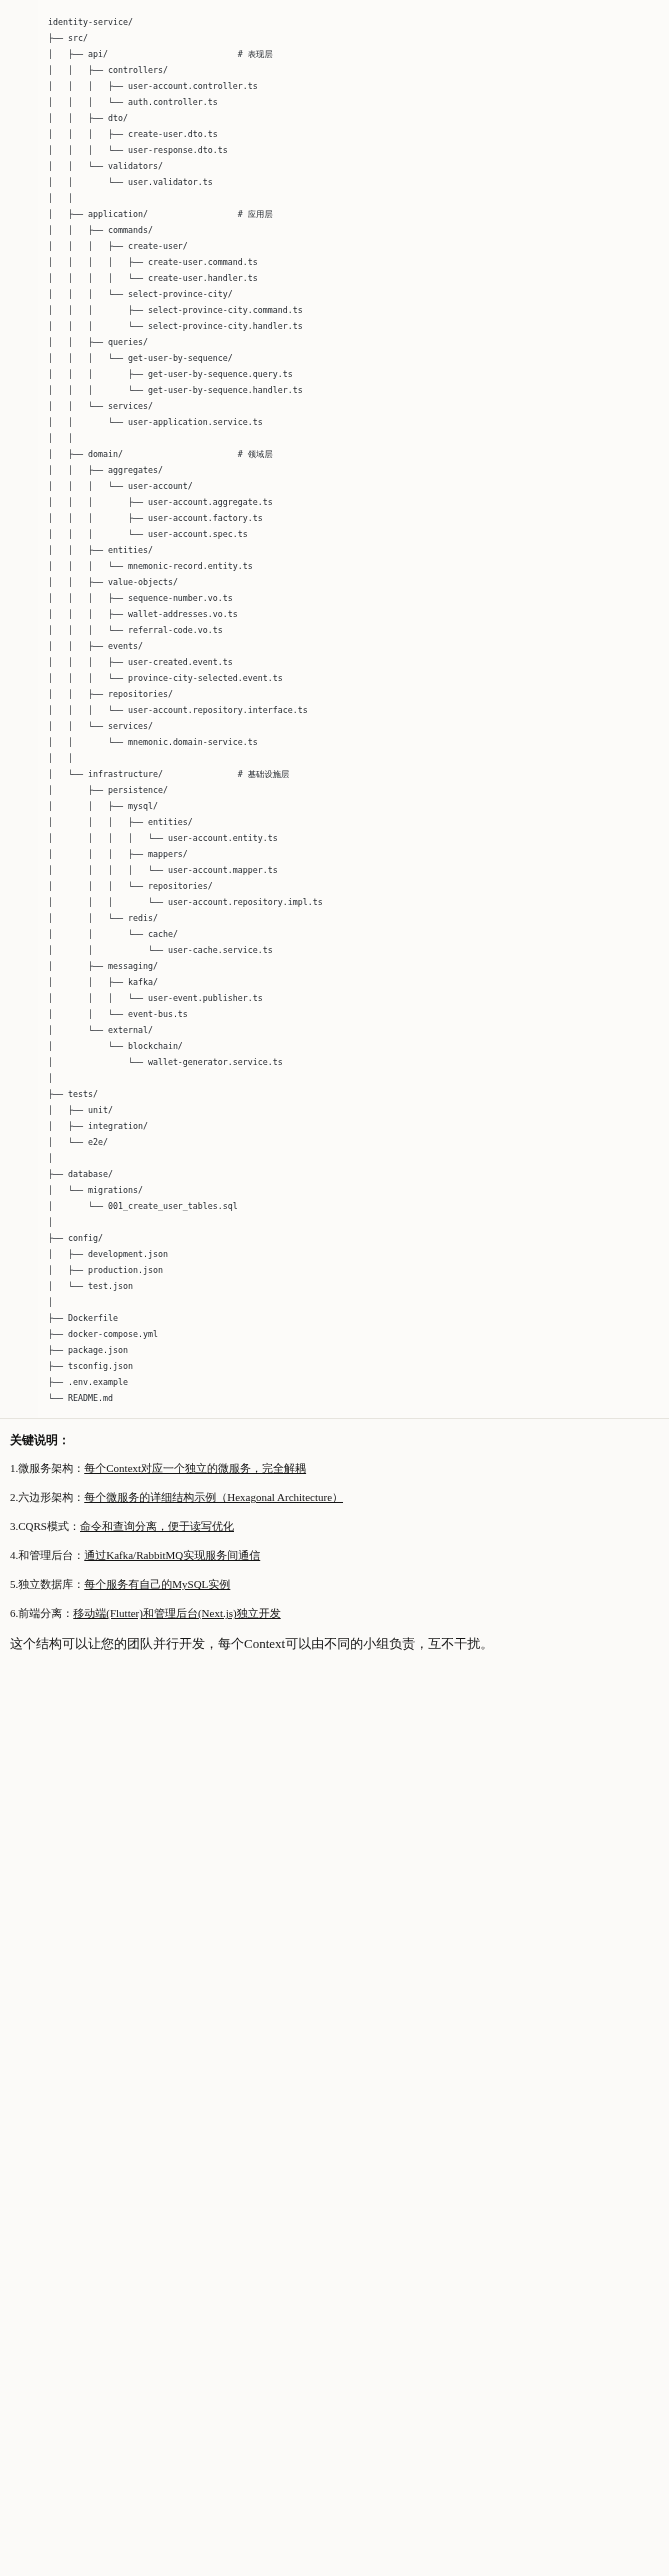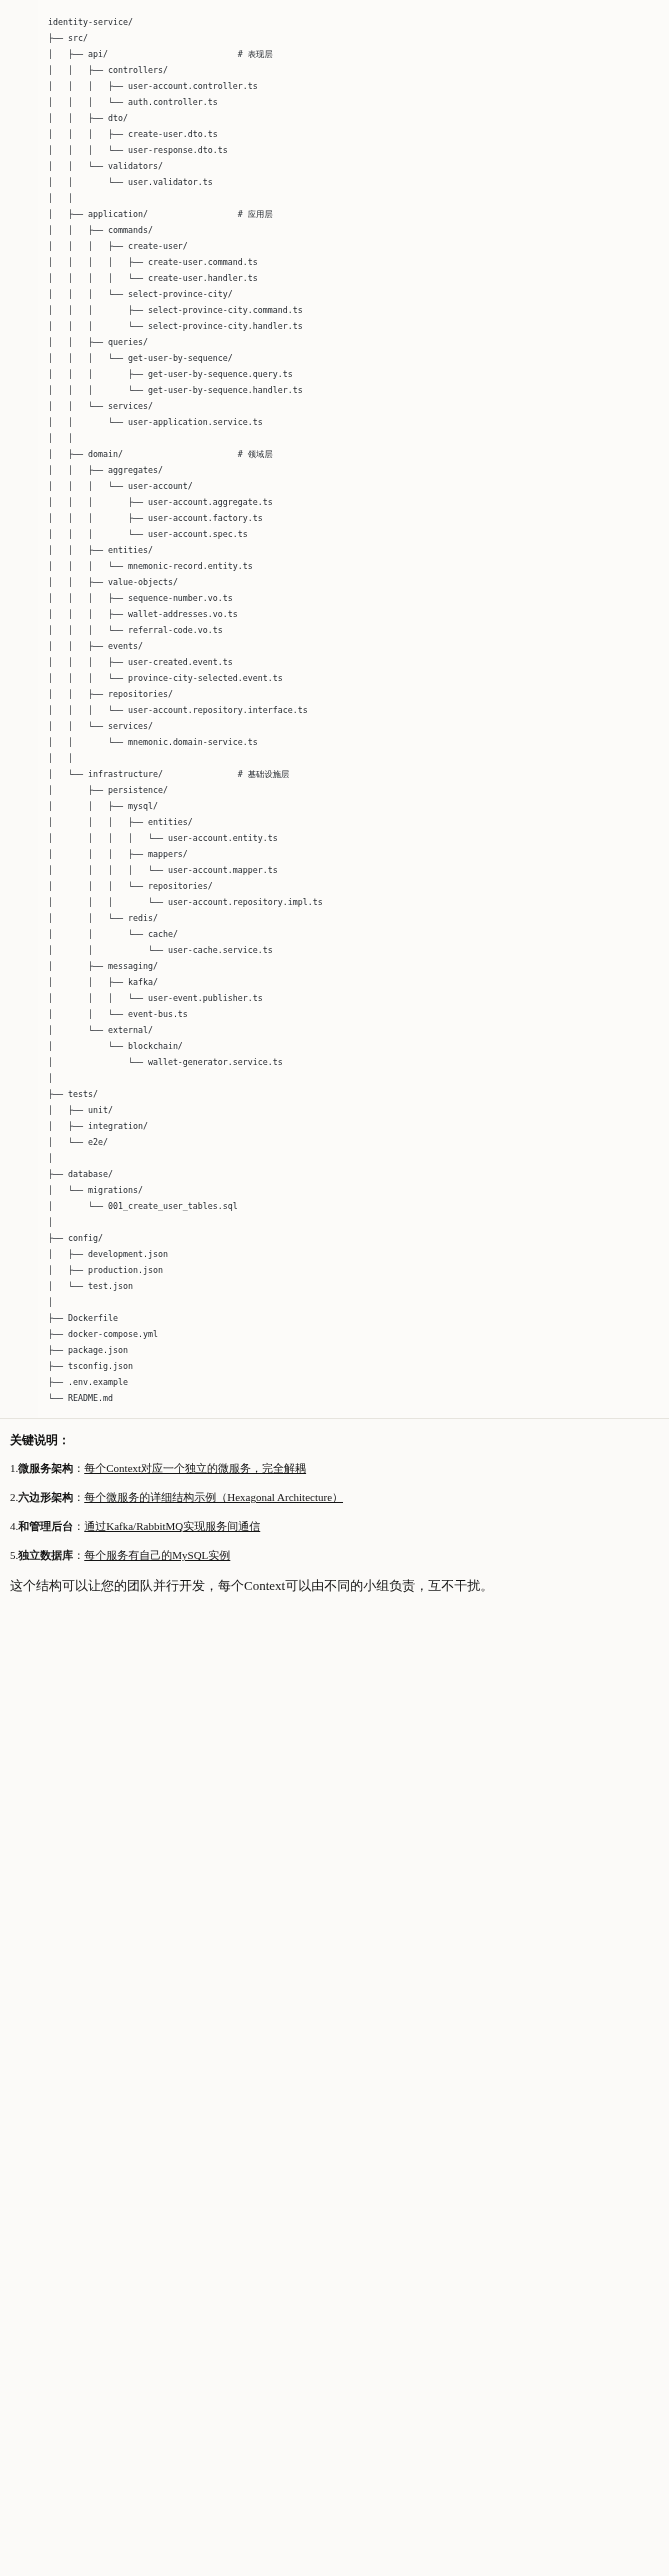--- a/index.html
+++ b/index.html
@@ -76,21 +76,21 @@
     font-size: 11px;
     line-height: 1.55;
     color: #151515;
     margin: 0 0 12px 0;
     display: block;
   }
   .note-item .num {
     font-weight: normal;
   }
   .note-item .term {
-    font-weight: bold;
+    font-weight: normal;
   }
   .note-item .sep {
     font-weight: normal;
   }
   .note-item .desc {
     font-weight: normal;
     text-decoration: underline;
   }
   .closing {
     font-family: Liberation Serif, serif;
@@ -108,20 +108,22 @@
 
   <div class="tree-block">
     <pre class="tree"><code id="tree-code"><span class="ln">identity-service/</span><span class="ln">├── src/</span><span class="ln">│   ├── api/                          # 表现层</span><span class="ln">│   │   ├── controllers/</span><span class="ln">│   │   │   ├── user-account.controller.ts</span><span class="ln">│   │   │   └── auth.controller.ts</span><span class="ln">│   │   ├── dto/</span><span class="ln">│   │   │   ├── create-user.dto.ts</span><span class="ln">│   │   │   └── user-response.dto.ts</span><span class="ln">│   │   └── validators/</span><span class="ln">│   │       └── user.validator.ts</span><span class="ln">│   │</span><span class="ln">│   ├── application/                  # 应用层</span><span class="ln">│   │   ├── commands/</span><span class="ln">│   │   │   ├── create-user/</span><span class="ln">│   │   │   │   ├── create-user.command.ts</span><span class="ln">│   │   │   │   └── create-user.handler.ts</span><span class="ln">│   │   │   └── select-province-city/</span><span class="ln">│   │   │       ├── select-province-city.command.ts</span><span class="ln">│   │   │       └── select-province-city.handler.ts</span><span class="ln">│   │   ├── queries/</span><span class="ln">│   │   │   └── get-user-by-sequence/</span><span class="ln">│   │   │       ├── get-user-by-sequence.query.ts</span><span class="ln">│   │   │       └── get-user-by-sequence.handler.ts</span><span class="ln">│   │   └── services/</span><span class="ln">│   │       └── user-application.service.ts</span><span class="ln">│   │</span><span class="ln">│   ├── domain/                       # 领域层</span><span class="ln">│   │   ├── aggregates/</span><span class="ln">│   │   │   └── user-account/</span><span class="ln">│   │   │       ├── user-account.aggregate.ts</span><span class="ln">│   │   │       ├── user-account.factory.ts</span><span class="ln">│   │   │       └── user-account.spec.ts</span><span class="ln">│   │   ├── entities/</span><span class="ln">│   │   │   └── mnemonic-record.entity.ts</span><span class="ln">│   │   ├── value-objects/</span><span class="ln">│   │   │   ├── sequence-number.vo.ts</span><span class="ln">│   │   │   ├── wallet-addresses.vo.ts</span><span class="ln">│   │   │   └── referral-code.vo.ts</span><span class="ln">│   │   ├── events/</span><span class="ln">│   │   │   ├── user-created.event.ts</span><span class="ln">│   │   │   └── province-city-selected.event.ts</span><span class="ln">│   │   ├── repositories/</span><span class="ln">│   │   │   └── user-account.repository.interface.ts</span><span class="ln">│   │   └── services/</span><span class="ln">│   │       └── mnemonic.domain-service.ts</span><span class="ln">│   │</span><span class="ln">│   └── infrastructure/               # 基础设施层</span><span class="ln">│       ├── persistence/</span><span class="ln">│       │   ├── mysql/</span><span class="ln">│       │   │   ├── entities/</span><span class="ln">│       │   │   │   └── user-account.entity.ts</span><span class="ln">│       │   │   ├── mappers/</span><span class="ln">│       │   │   │   └── user-account.mapper.ts</span><span class="ln">│       │   │   └── repositories/</span><span class="ln">│       │   │       └── user-account.repository.impl.ts</span><span class="ln">│       │   └── redis/</span><span class="ln">│       │       └── cache/</span><span class="ln">│       │           └── user-cache.service.ts</span><span class="ln">│       ├── messaging/</span><span class="ln">│       │   ├── kafka/</span><span class="ln">│       │   │   └── user-event.publisher.ts</span><span class="ln">│       │   └── event-bus.ts</span><span class="ln">│       └── external/</span><span class="ln">│           └── blockchain/</span><span class="ln">│               └── wallet-generator.service.ts</span><span class="ln">│</span><span class="ln">├── tests/</span><span class="ln">│   ├── unit/</span><span class="ln">│   ├── integration/</span><span class="ln">│   └── e2e/</span><span class="ln">│</span><span class="ln">├── database/</span><span class="ln">│   └── migrations/</span><span class="ln">│       └── 001_create_user_tables.sql</span><span class="ln">│</span><span class="ln">├── config/</span><span class="ln">│   ├── development.json</span><span class="ln">│   ├── production.json</span><span class="ln">│   └── test.json</span><span class="ln">│</span><span class="ln">├── Dockerfile</span><span class="ln">├── docker-compose.yml</span><span class="ln">├── package.json</span><span class="ln">├── tsconfig.json</span><span class="ln">├── .env.example</span><span class="ln">└── README.md</span></code></pre>
   </div>
 
   <div class="notes-block">
     <div class="notes-heading">关键说明：</div>
     <div id="notes-list">
         <div class="note-item"><span class="num">1.</span><span class="term">微服务架构</span><span class="sep">：</span><span class="desc">每个Context对应一个独立的微服务，完全解耦</span></div>
         <div class="note-item"><span class="num">2.</span><span class="term">六边形架构</span><span class="sep">：</span><span class="desc">每个微服务的详细结构示例（Hexagonal Architecture）</span></div>
+        <div class="note-item"><span class="num">3.</span><span class="term">CQRS模式</span><span class="sep">：</span><span class="desc">命令和查询分离，便于读写优化</span></div>
         <div class="note-item"><span class="num">4.</span><span class="term">和管理后台</span><span class="sep">：</span><span class="desc">通过Kafka/RabbitMQ实现服务间通信</span></div>
         <div class="note-item"><span class="num">5.</span><span class="term">独立数据库</span><span class="sep">：</span><span class="desc">每个服务有自己的MySQL实例</span></div>
+        <div class="note-item"><span class="num">6.</span><span class="term">前端分离</span><span class="sep">：</span><span class="desc">移动端(Flutter)和管理后台(Next.js)独立开发</span></div>
       </div>
     <p class="closing">这个结构可以让您的团队并行开发，每个Context可以由不同的小组负责，互不干扰。</p>
   </div>
 
 </div>
 
 
 </body></html>

